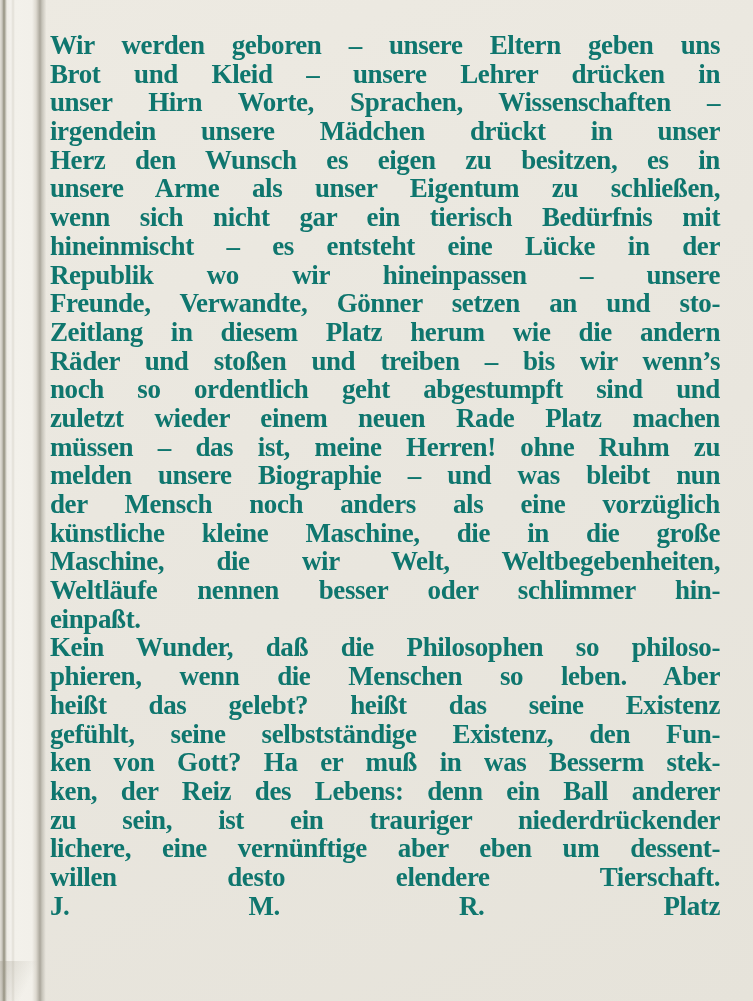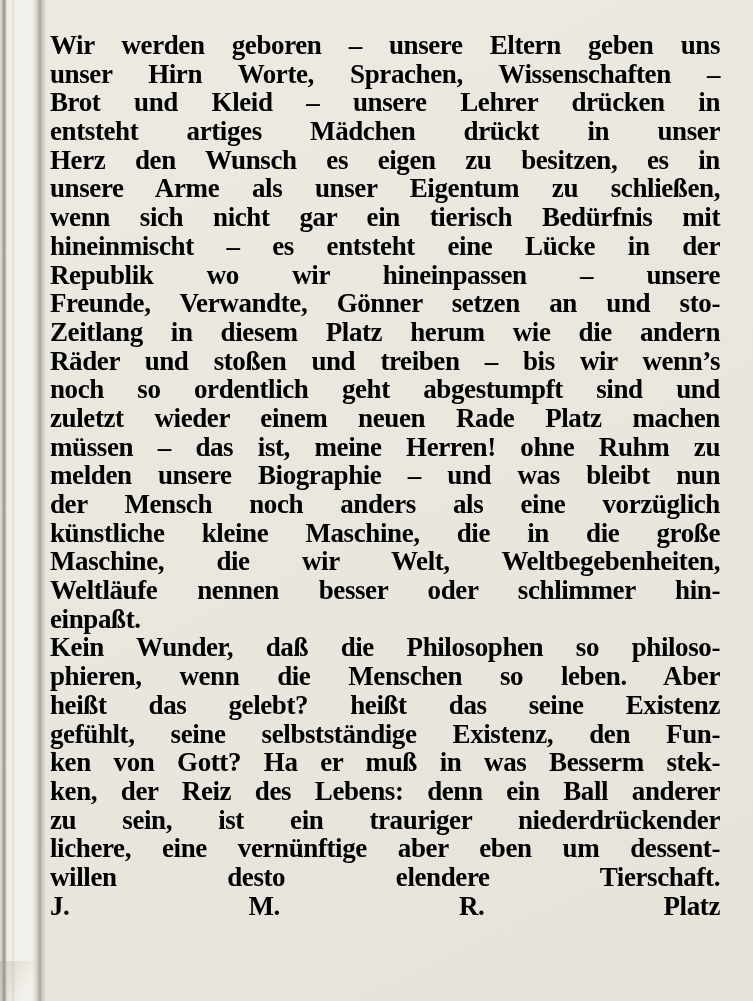--- a/index.html
+++ b/index.html
@@ -33,21 +33,21 @@
   .page-edge::after{
     content:"";
     position:absolute; left:0; bottom:0; width:46px; height:40px;
     background: linear-gradient(115deg, rgba(160,155,140,0.35), rgba(160,155,140,0) 60%);
   }
   .text-block {
     position: absolute;
     left: 50px;
     top: 31px;
     width: 670px;
-    color: #000000;
+    color: #0f766e;
     font-weight: 700;
     font-size: 27px;
     letter-spacing: -0.4px;
   }
   .line {
     height: 28.7px;
     line-height: 28.7px;
     text-align: justify;
     text-align-last: justify;
     white-space: normal;
@@ -65,23 +65,23 @@
 </head>
 <body>
 
 <div style="position:absolute; inset:0;">
   <div class="page-edge"></div>
 
   <div class="text-block">
 
     <div>
       <div class="line">Wir werden geboren – unsere Eltern geben uns</div>
+      <div class="line">Brot und Kleid – unsere Lehrer drücken in</div>
       <div class="line">unser Hirn Worte, Sprachen, Wissenschaften –</div>
-      <div class="line">Brot und Kleid – unsere Lehrer drücken in</div>
-      <div class="line">entsteht artiges Mädchen drückt in unser</div>
+      <div class="line">irgendein unsere Mädchen drückt in unser</div>
       <div class="line">Herz den Wunsch es eigen zu besitzen, es in</div>
       <div class="line">unsere Arme als unser Eigentum zu schließen,</div>
       <div class="line">wenn sich nicht gar ein tierisch Bedürfnis mit</div>
       <div class="line">hineinmischt – es entsteht eine Lücke in der</div>
       <div class="line">Republik wo wir hineinpassen – unsere</div>
       <div class="line">Freunde, Verwandte, Gönner setzen an und sto-</div>
       <div class="line">Zeitlang in diesem Platz herum wie die andern</div>
       <div class="line">Räder und stoßen und treiben – bis wir wenn’s</div>
       <div class="line">noch so ordentlich geht abgestumpft sind und</div>
       <div class="line">zuletzt wieder einem neuen Rade Platz machen</div>

